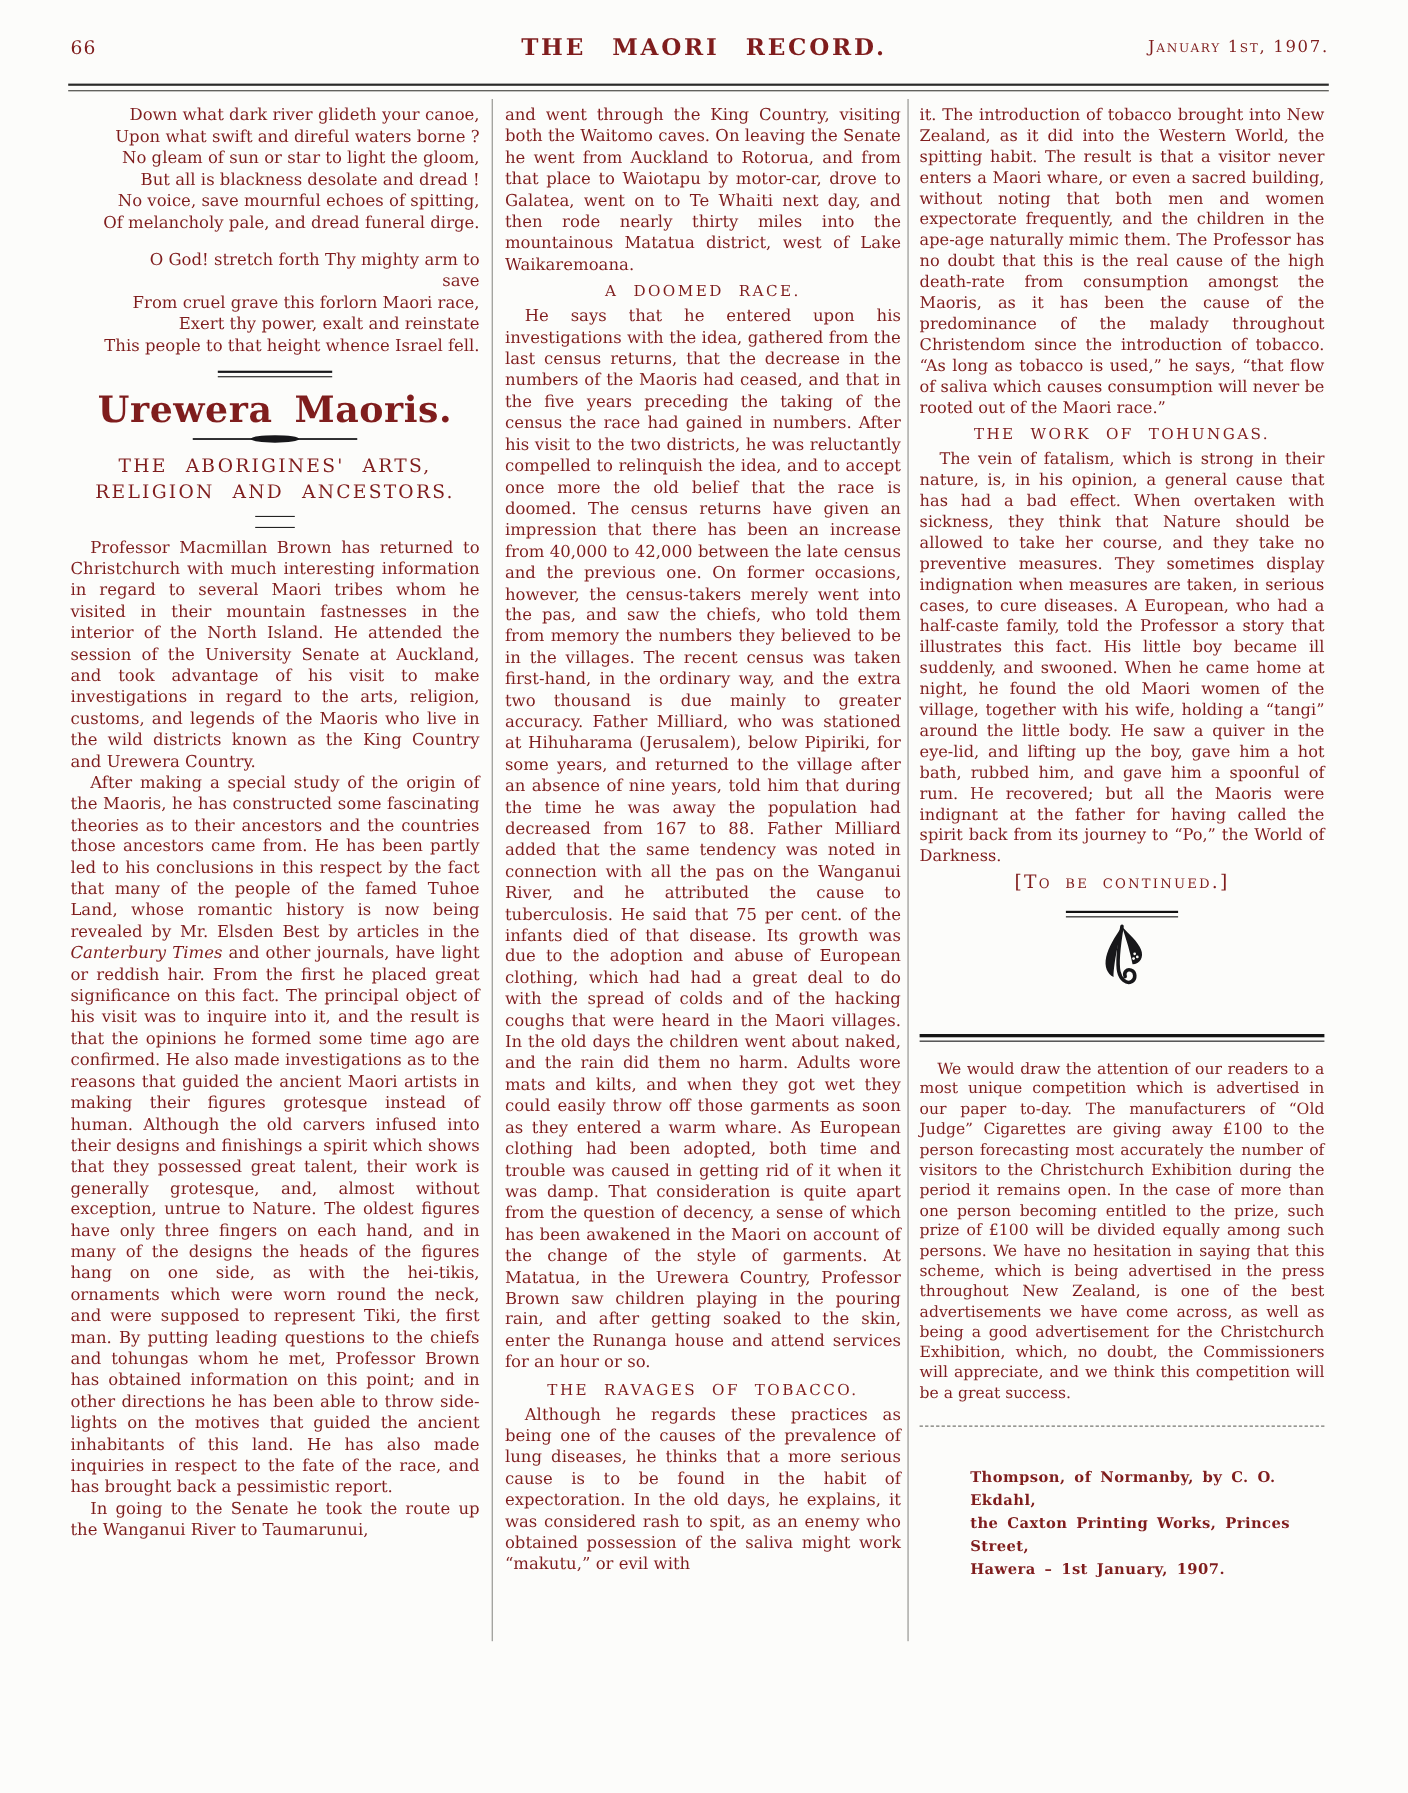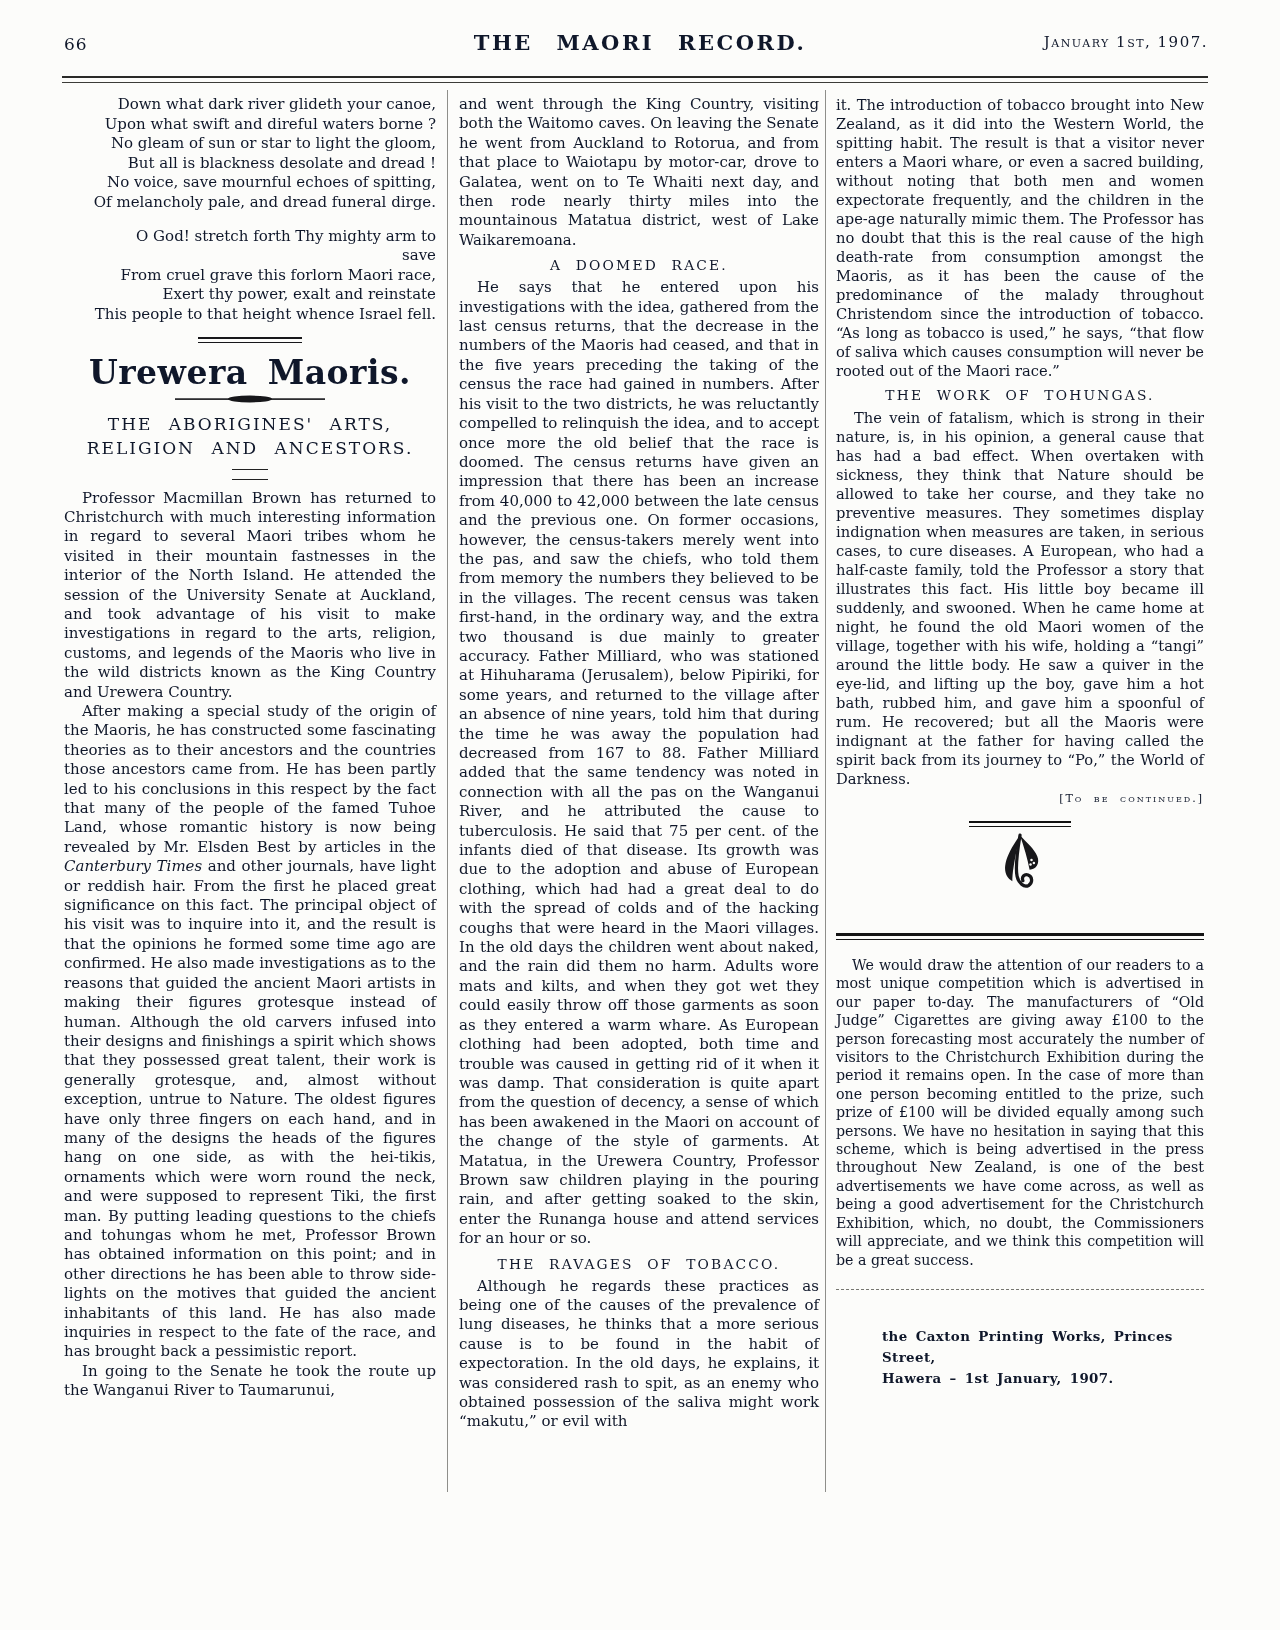--- a/index.html
+++ b/index.html
@@ -1,18 +1,18 @@
 <!DOCTYPE html>
 <html><head>
 <meta charset="utf-8">
 <style>
   html,body{margin:0;padding:0;background:#e8e8e4;}
   .page{
     position:relative;width:1280px;height:1630px;margin:0 auto;
-    background:#fcfcfa;color:#0f172a;overflow:hidden;
+    background:#fcfcfa;color:#7f1d1d;overflow:hidden;
     font-family:"DejaVu Serif","Liberation Serif",serif;
   }
   
   .pagenum{position:absolute;top:34px;left:64px;font-size:17px;letter-spacing:1px;}
   .masthead{
     position:absolute;top:30px;left:0;right:0;text-align:center;
     font-size:21px;font-weight:bold;letter-spacing:2.5px;word-spacing:14px;
   }
   .issuedate{
     position:absolute;top:33px;right:72px;font-size:15px;
@@ -57,21 +57,21 @@
   .byline{
     margin:2px 0 0;text-align:center;font-size:16.5px;font-weight:normal;
     letter-spacing:.8px;word-spacing:3px;line-height:23px;
   }
   .xhead{
     margin:7px 0 5px;text-align:center;font-size:13.8px;font-weight:normal;
     letter-spacing:2.2px;word-spacing:7px;
   }
   .col3 .para{font-size:14.7px;line-height:19px;}
   .continued{
-    margin-top:4px;text-align:right;font-size:11px;letter-spacing:2px;word-spacing:5px;
+    margin-top:4px;text-align:center;font-size:17px;letter-spacing:2px;word-spacing:5px;
     font-variant-caps:small-caps;
   }
   .end-rule{width:102px;margin:16px auto 6px;height:3px;
     border-top:2px solid #111;border-bottom:1.5px solid #111;}
   .fleuron{text-align:center;margin-top:2px;line-height:0;}
   .comp-rule{margin:42px 0 16px;height:3px;
     border-top:3px solid #151515;border-bottom:1px solid #151515;}
   .para.comp{font-size:14.2px;line-height:18.4px;text-indent:16px;}
   .dashed-rule{margin:20px 0 0;border-top:1.5px dashed #55554e;opacity:.8;}
   .imprint{margin-top:36px;padding-left:24px;font-size:13.4px;font-weight:bold;
@@ -161,18 +161,19 @@
       </svg>
     </div>
 
     <div class="comp-rule"></div>
 
     <p class="para comp">We would draw the attention of our readers to a most unique competition which is advertised in our paper to-day.  The manufacturers of “Old Judge” Cigarettes are giving away £100 to the person forecasting most accurately the number of visitors to the Christchurch Exhibition during the period it remains open.  In the case of more than one person becoming entitled to the prize, such prize of £100 will be divided equally among such persons.  We have no hesitation in saying that this scheme, which is being advertised in the press throughout New Zealand, is one of the best advertisements we have come across, as well as being a good advertisement for the Christchurch Exhibition, which, no doubt, the Commissioners will appreciate, and we think this competition will be a great success.</p>
 
     <div class="dashed-rule"></div>
 
     <div class="imprint">
+      <span class="iline ind">Thompson, of Normanby, by C. O. Ekdahl,</span>
       <span class="iline ind">the Caxton Printing Works, Princes Street,</span>
       <span class="iline ind">Hawera – 1st January, 1907.</span>
     </div>
   </div>
 
 </div>
 
 </body></html>

